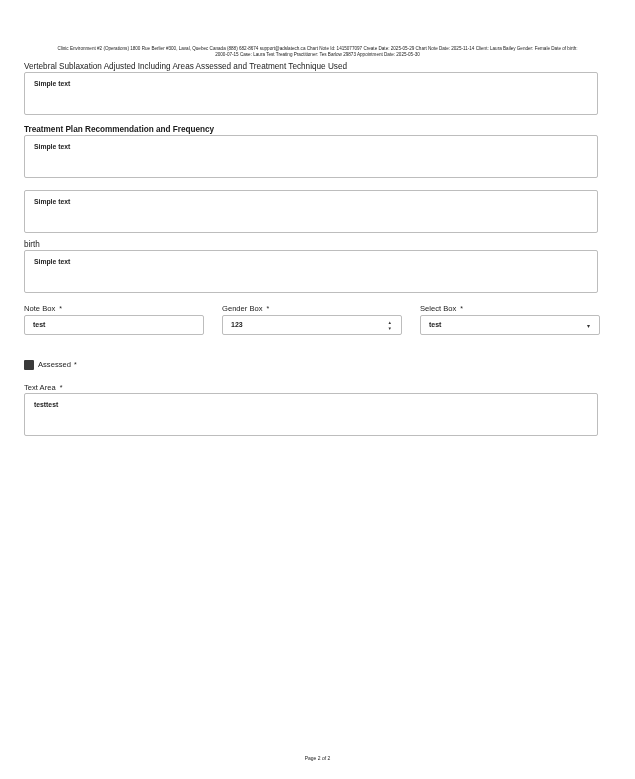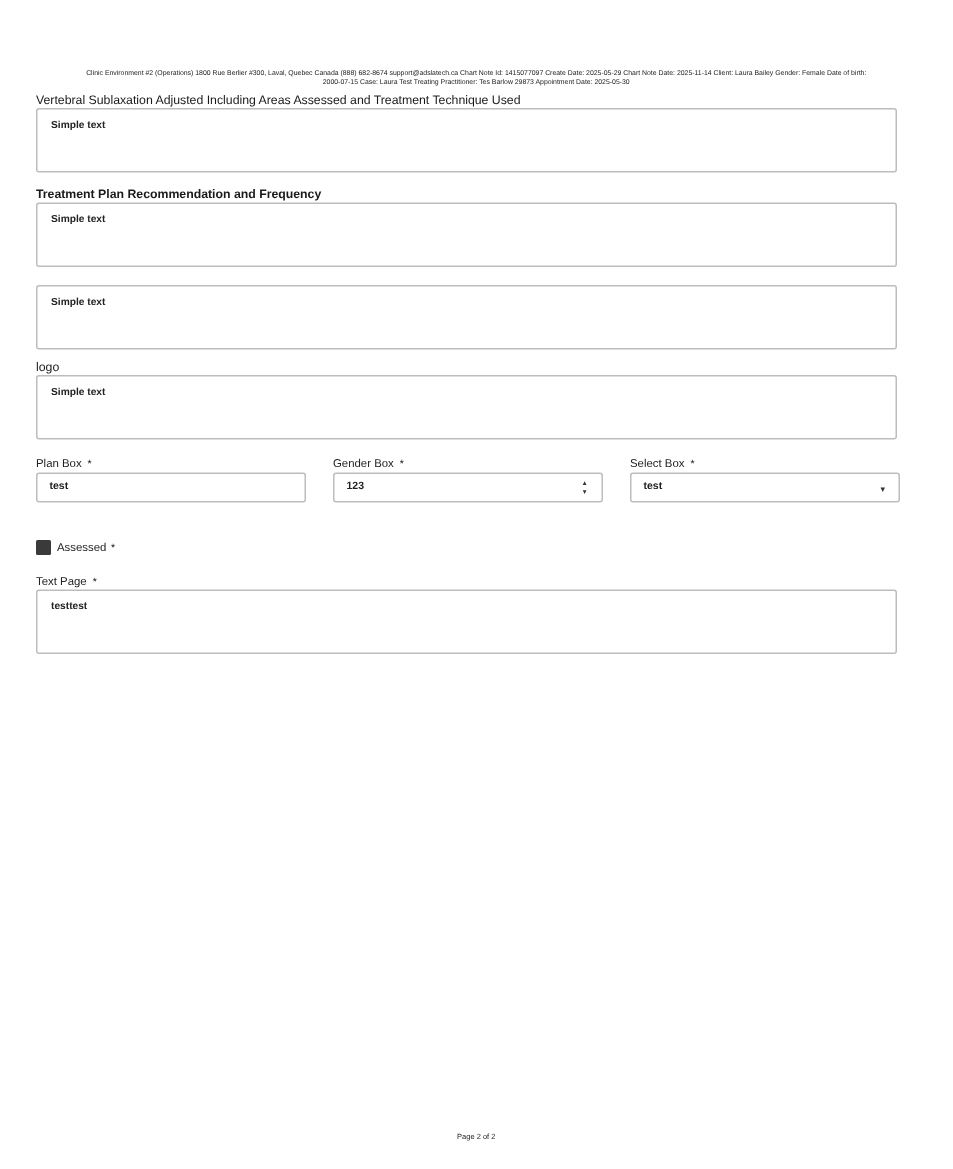--- a/index.html
+++ b/index.html
@@ -34,27 +34,27 @@
 
 <div class="section-title" style="top:125px;font-weight:bold;">Treatment Plan Recommendation and Frequency</div>
 <div class="box" style="top:135px;height:43px;">
   <span class="val">Simple text</span>
 </div>
 
 <div class="box" style="top:190px;height:43px;">
   <span class="val">Simple text</span>
 </div>
 
-<div class="section-title" style="top:240px;">logo</div>
+<div class="section-title" style="top:240px;">birth</div>
 <div class="box" style="top:250px;height:43px;">
   <span class="val">Simple text</span>
 </div>
 
 <div class="field-label" style="left:24px;top:304px;">
-  <span>Plan Box</span><span class="req">*</span>
+  <span>Note Box</span><span class="req">*</span>
 </div>
 <div class="input" style="left:24px;top:315px;width:180px;">
   <span class="val">test</span>
 </div>
 
 <div class="field-label" style="left:222px;top:304px;">
   <span>Gender Box</span><span class="req">*</span>
 </div>
 <div class="input" style="left:222px;top:315px;width:180px;">
   <span class="val">123</span>
@@ -71,19 +71,19 @@
   <span class="val">test</span>
   <span class="caret">▾</span>
 </div>
 
 <div class="checkbox"></div>
 <div class="checkbox-label">
   <span>Assessed</span><span class="req">*</span>
 </div>
 
 <div class="field-label" style="left:24px;top:383px;">
-  <span>Text Page</span><span class="req">*</span>
+  <span>Text Area</span><span class="req">*</span>
 </div>
 <div class="box" style="top:393px;height:43px;">
   <span class="val">testtest</span>
 </div>
 
 <div class="footer">Page 2 of 2</div>
 
 </body></html>

